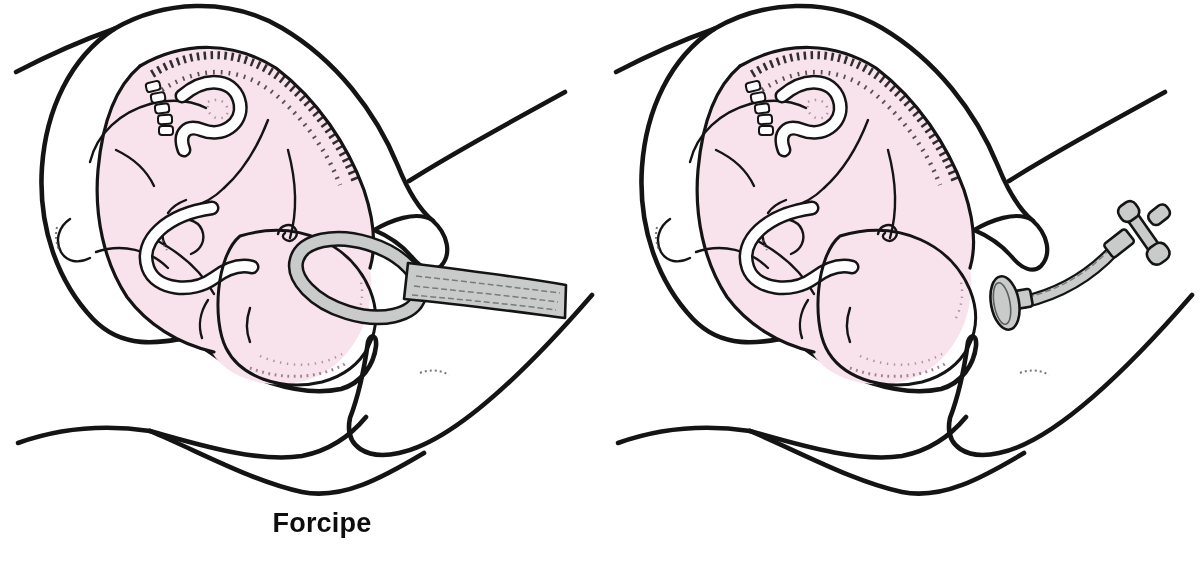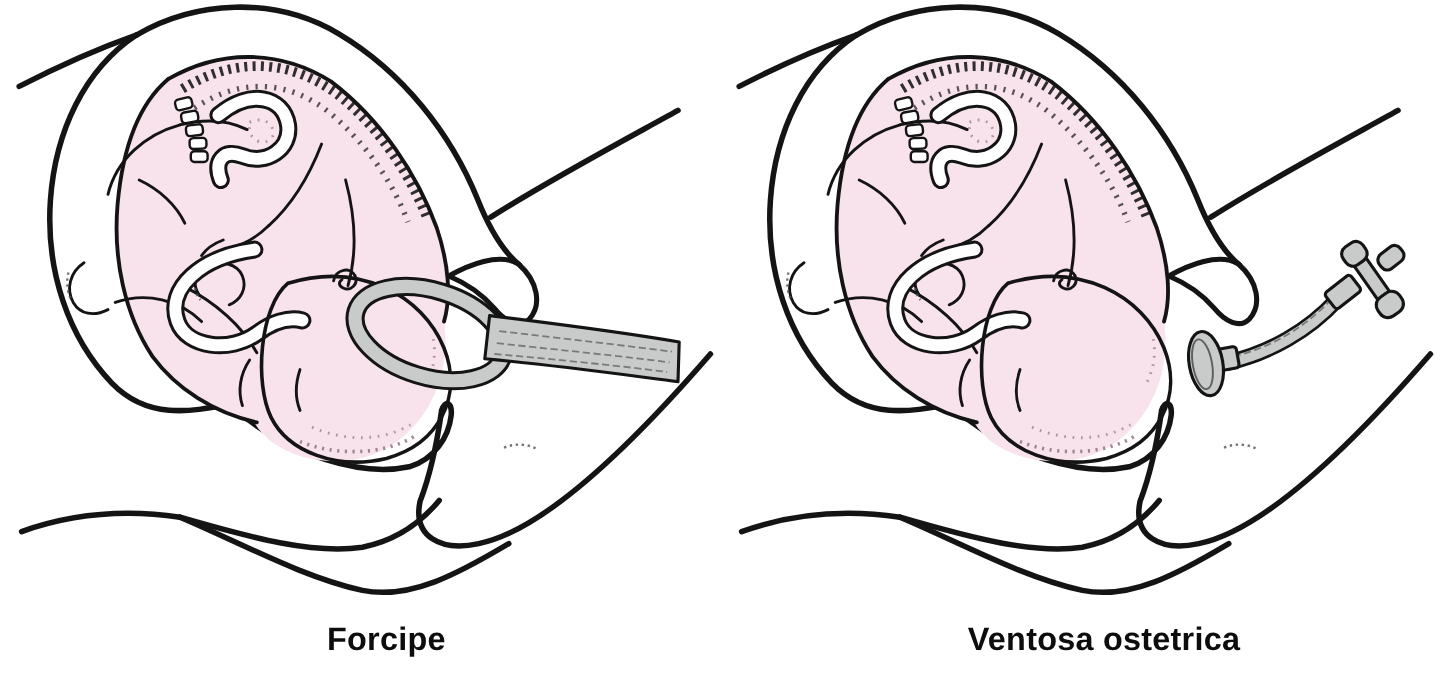--- a/index.html
+++ b/index.html
@@ -23,21 +23,20 @@
   .caption {
     position:absolute;
     top:508px;
     width:320px;
     text-align:center;
     font-family:"Liberation Sans", sans-serif;
     font-size:27px;
     font-weight:600;
     letter-spacing:0.2px;
     color:#0d0d0d;
-    margin-top:10px;
   }
   .caption.left  { left:162px; }
   .caption.right { left:760px; }
 
   
   .ln   { fill:none; stroke:var(--line-black); stroke-width:4.6; stroke-linecap:round; stroke-linejoin:round; }
   .ln2  { fill:none; stroke:var(--line-black); stroke-width:3.2; stroke-linecap:round; stroke-linejoin:round; }
   .fine { fill:none; stroke:var(--line-black); stroke-width:2.4; stroke-linecap:round; stroke-linejoin:round; }
   .pinkfill { fill:var(--fetus-pink); stroke:none; }
   .dec  { fill:none; stroke:var(--line-black); stroke-width:8;   stroke-dasharray:2.5 4.4; opacity:.88; }
@@ -194,14 +193,13 @@
         <g transform="rotate(55 543 232)">
           <rect class="gray" x="517" y="226" width="52" height="12" rx="6"></rect>
           <rect class="gray" x="509" y="222" width="18" height="20" rx="7"></rect>
           <rect class="gray" x="560" y="221" width="19" height="22" rx="8"></rect>
         </g>
       </g>
     </g>
   </svg>
 
   <div class="caption left">Forcipe</div>
-  <div class="caption right">Ventosa ostetrica</div>
 </div>
 
 </body></html>

